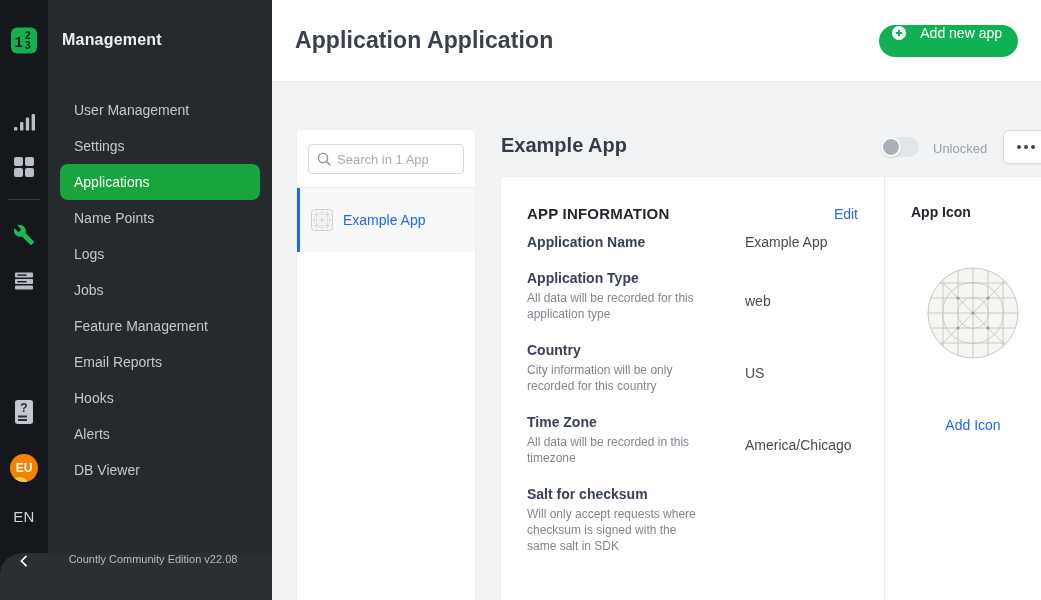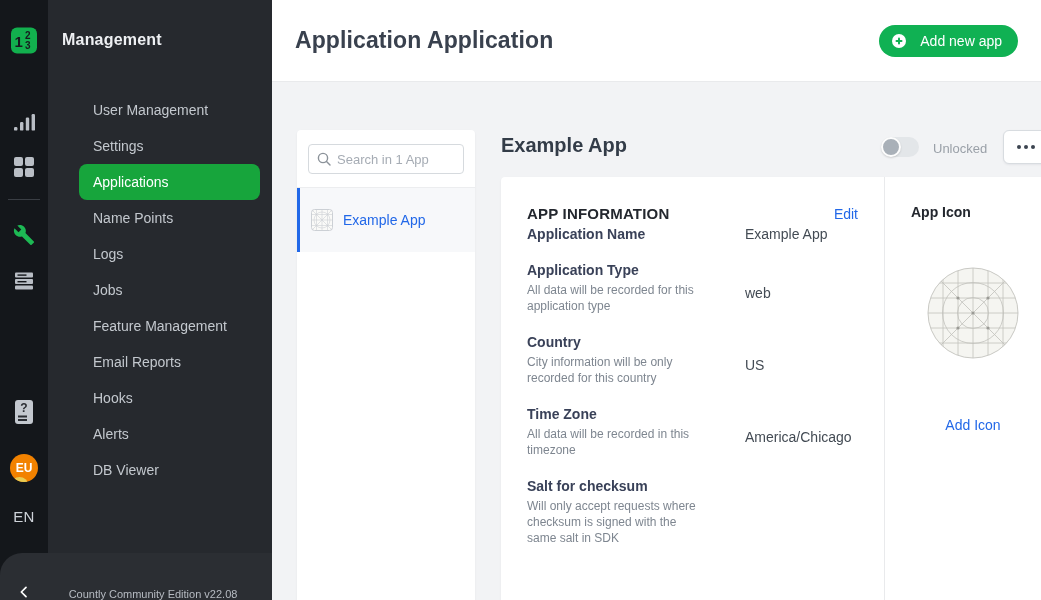--- a/index.html
+++ b/index.html
@@ -12,35 +12,35 @@
   .rail-divider{ position:absolute; left:8px; top:199px; width:32px; height:1px; background:#3a3e44; }
   .lang{ color:#ced3d9; font-size:15px; font-weight:500; letter-spacing:.3px; }
   .avatar{ width:28px; height:28px; border-radius:50%; background:#f28200; color:#fff; font-size:12px; font-weight:700;
            display:flex; align-items:center; justify-content:center; overflow:hidden; position:relative;text-align:center; }
   .avatar:after{ content:""; position:absolute; left:1px; bottom:-11px; width:17px; height:16px; border-radius:50%; background:#e9cb52; }
   .avatar span{ position:relative; z-index:1; }
 
   
   .menu{ position:absolute; left:48px; top:0; width:224px; height:600px; background:#26292e; z-index:1; }
   .menu-title{ position:absolute; left:14px; top:31px; color:#eef0f3; font-size:16px; font-weight:600; letter-spacing:.2px; }
-  .menu-list{ position:absolute; left:0; top:92px; width:224px;padding-left:19px; }
+  .menu-list{ position:absolute; left:0; top:92px; width:224px; }
   .menu-item{ height:36px; display:flex; align-items:center; padding-left:26px; color:#c3c8ce; font-size:14px; cursor:pointer; }
   .menu-item.active{ margin:0 12px; padding-left:14px; background:#17a53c; border-radius:8px; color:#fff; font-weight:500; }
 
   
   .side-footer{ position:absolute; left:0; top:553px; width:272px; height:47px; background:#2b2e33;
-                border-top-left-radius:22px; z-index:3; display:flex; align-items:flex-end; }
+                border-top-left-radius:22px; z-index:3; display:flex; align-items:flex-start; }
   .collapse{ width:48px; display:flex; justify-content:center; cursor:pointer; }
   .version{ flex:1; text-align:center; padding-right:14px; color:#b6bbc2; font-size:11px; }
 
   
   .main-header{ position:absolute; left:272px; top:0; width:769px; height:82px; background:#fff; border-bottom:1px solid #e9eaec; z-index:1;}
   .page-title{ position:absolute; left:23px; top:27px; font-size:23px; font-weight:700; color:#39414e; letter-spacing:.1px; }
   .add-btn{ position:absolute; right:23px; top:25px; height:32px; border:none; border-radius:16px; background:#10b153;
-            color:#fff; font-size:14px; font-weight:500; font-family:inherit; padding:0 16px 0 12px; display:flex; align-items:center; gap:13px; cursor:pointer; }
+            color:#fff; font-size:14px; font-weight:500; font-family:inherit; padding:0 16px 0 12px; display:flex; align-items:flex-start; gap:13px; cursor:pointer; }
 
   
   .content{ position:absolute; left:272px; top:82px; width:769px; height:518px; }
 
   
   .list-card{ position:absolute; left:25px; top:48px; width:178px; height:470px; background:#fff;
               border-radius:4px 4px 0 0; box-shadow:0 1px 2px rgba(60,70,90,.08); }
   .search-wrap{ padding:14px 11px 13px 11px; }
   .search-box{ position:relative; }
   .search-box input{ width:100%; height:30px; border:1px solid #d6dade; border-radius:4px; padding:0 8px 0 28px;
@@ -59,21 +59,21 @@
                  border:2px solid #fdfdfd; box-shadow:0 1px 2px rgba(0,0,0,.15); }
   .lock-label{ position:absolute; left:661px; top:59px; font-size:13px; color:#9aa0a8; }
   .dots-btn{ position:absolute; left:731px; top:48px; width:46px; height:34px; background:#fff; border:1px solid #d8dce0;
              border-radius:6px; box-shadow:0 1px 2px rgba(60,70,90,.08); display:flex; align-items:center; justify-content:center; gap:3px; cursor:pointer; }
   .dots-btn i{ width:4px; height:4px; border-radius:50%; background:#3c4450; }
 
   
   .detail-card{ position:absolute; left:229px; top:95px; width:560px; height:423px; background:#fff;
                 border-radius:4px 0 0 0; box-shadow:0 1px 2px rgba(60,70,90,.08); display:flex; }
   .info-pane{ width:384px; border-right:1px solid #e9eaec; padding:28px 26px 0 26px; }
-  .info-head{ display:flex; justify-content:space-between; align-items:flex-end; margin-bottom:4px; }
+  .info-head{ display:flex; justify-content:space-between; align-items:flex-end; margin-bottom:12px; }
   .info-head h2{ font-size:15px; font-weight:700; color:#23272e; letter-spacing:.2px; }
   .edit-link{ font-size:14px; color:#2268e8; text-decoration:none; cursor:pointer; }
   .field{ display:flex; margin-bottom:20px; }
   .field:nth-of-type(1){ margin-bottom:33px; }
   .field .left{ width:218px; flex:none; }
   .field .label{ font-size:14px; font-weight:700; color:#394158; }
   .field .desc{ margin-top:4px; width:180px; font-size:12px; line-height:16px; color:#7e8690; }
   .field .value{ font-size:14px; color:#434b54; }
   .field.has-desc .value{ padding-top:23px; }
 

